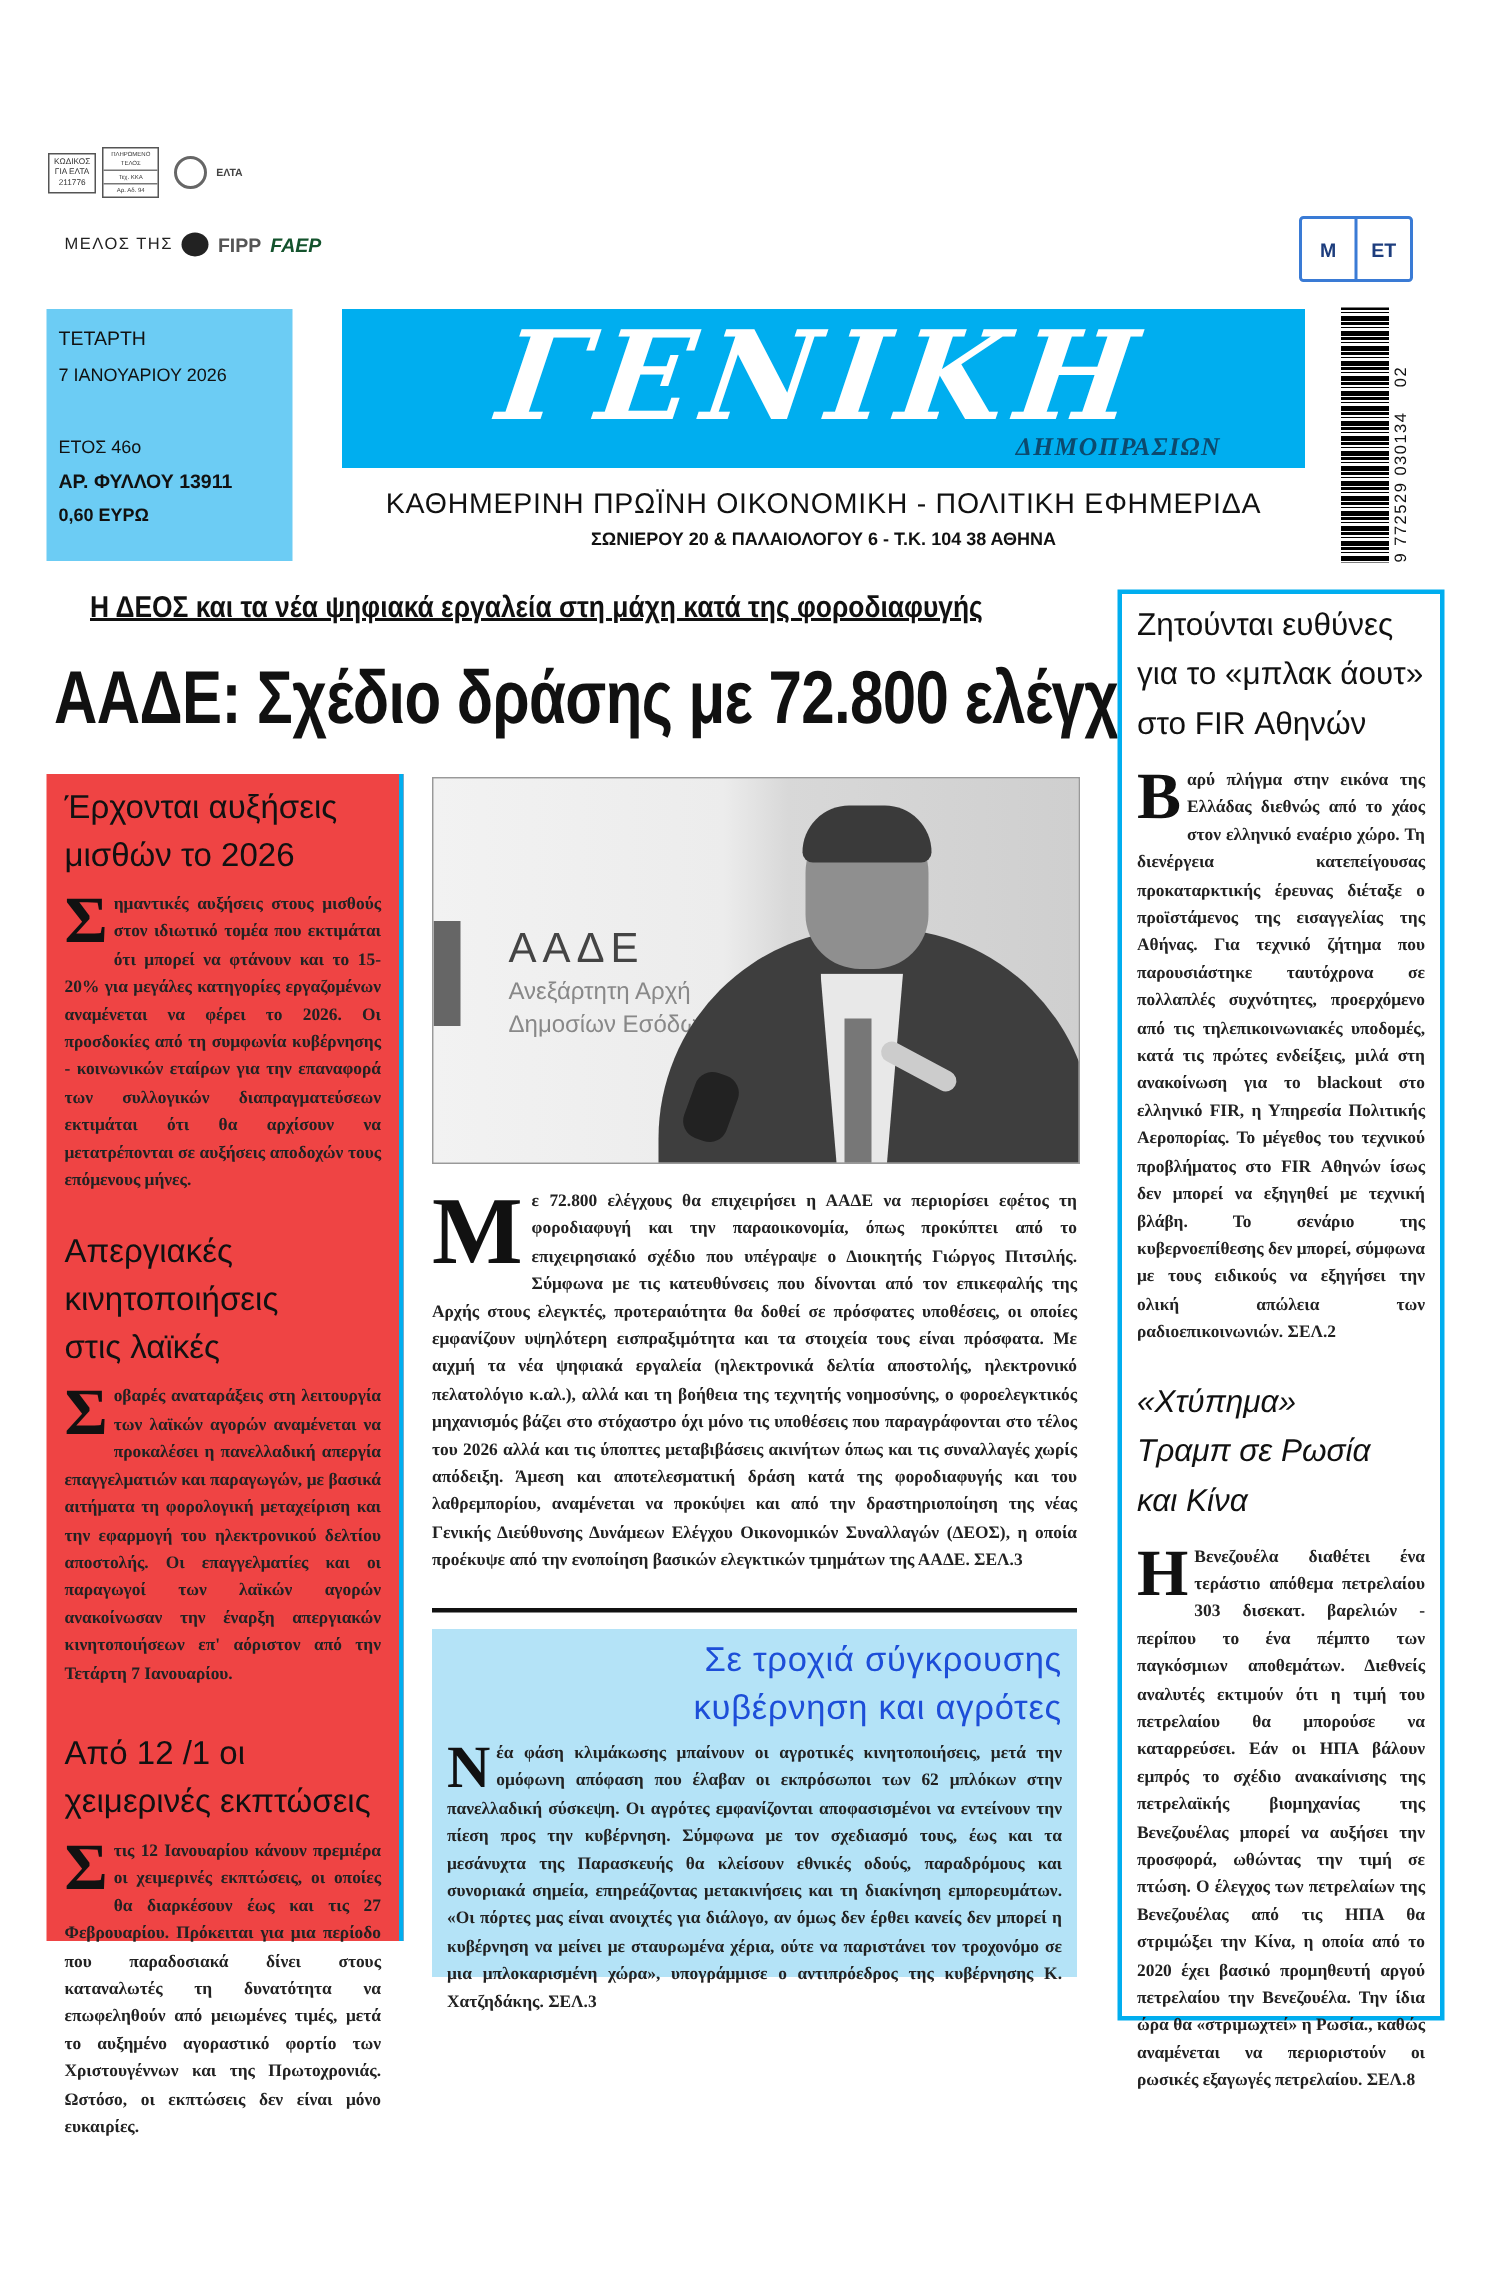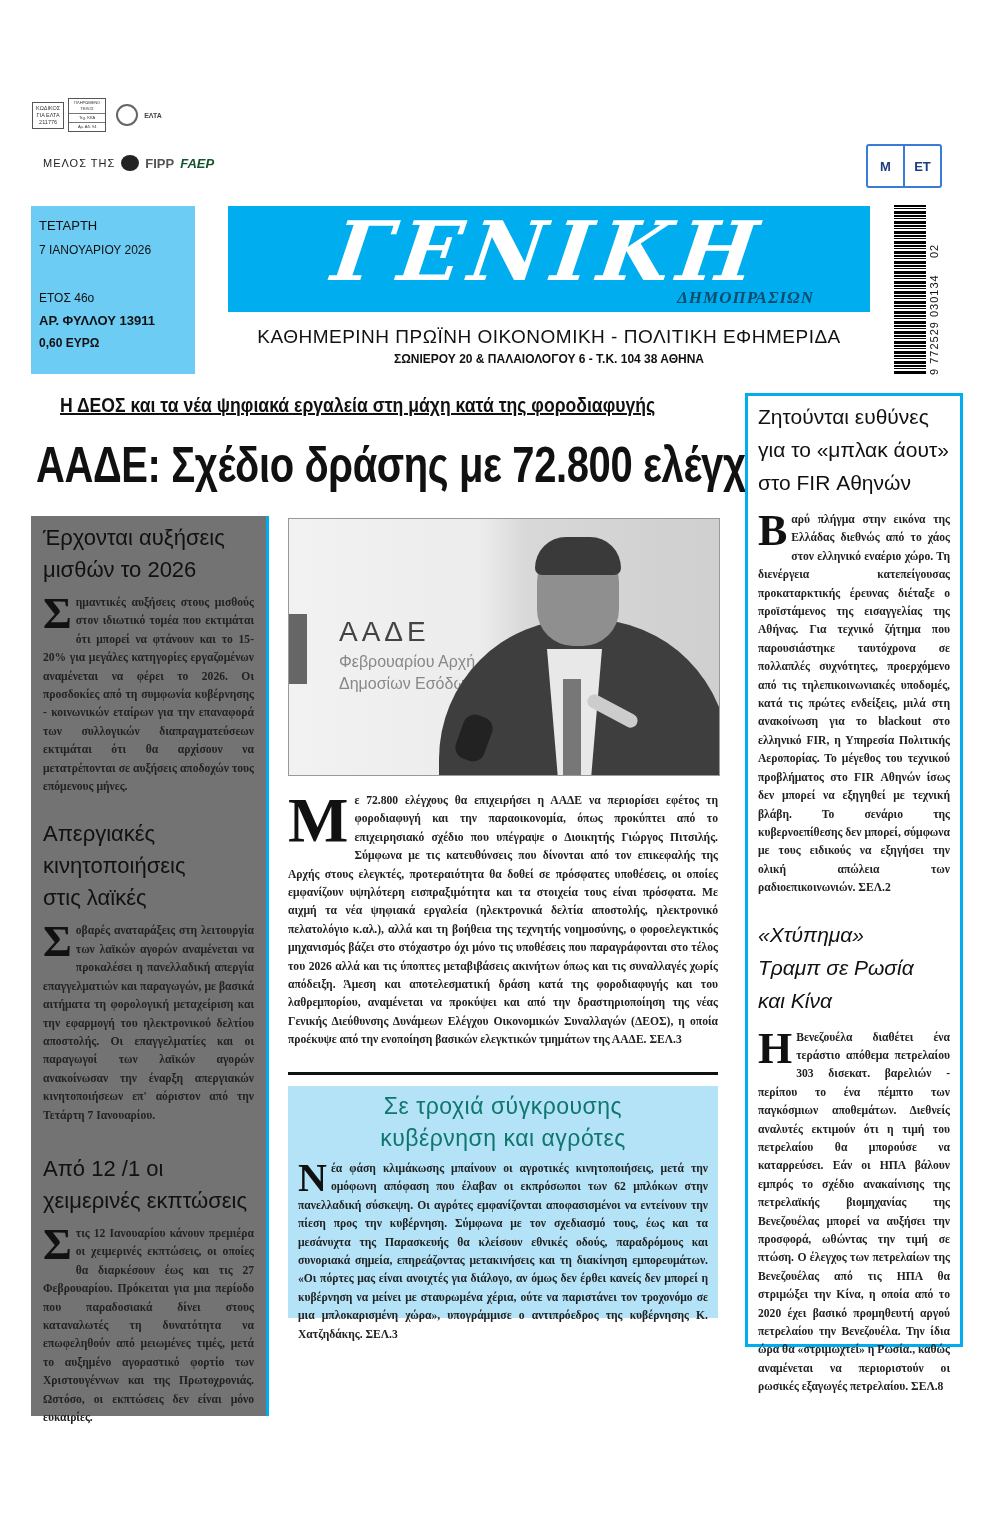--- a/index.html
+++ b/index.html
@@ -44,21 +44,21 @@
   .masthead .title { position:absolute; left:0; right:0; top:0; text-align:center; font-family:"DejaVu Serif", serif; font-weight:900; font-style:italic; font-size:82px; color:#fff; letter-spacing:8px; line-height:90px; transform:skewX(-8deg); }
   .masthead .sub { position:absolute; right:56px; bottom:4px; font-family:Liberation Serif, serif; font-weight:bold; font-style:italic; font-size:17px; color:#0c4a6e; letter-spacing:1px; }
   .tagline { left:228px; top:326px; width:642px; text-align:center; font-size:19px; color:#111; letter-spacing:0.5px; }
   .address { left:228px; top:352px; width:642px; text-align:center; font-size:12px; font-weight:bold; color:#111; }
 
   
   .kicker { left:60px; top:394px; font-size:20px; font-weight:bold; text-decoration:underline; color:#111; transform:scaleX(0.88); transform-origin:left; white-space:nowrap; }
   .headline { left:36px; top:436px; font-size:50px; font-weight:bold; color:#111; white-space:nowrap; transform:scaleX(0.80); transform-origin:left; letter-spacing:-0.5px; }
 
   
-  .leftcol { left:31px; top:516px; width:238px; height:900px; background:#737373; border-right:3px solid #00aeef; box-sizing:border-box; padding:0 12px; }
+  .leftcol { left:31px; top:516px; width:238px; height:778px; background:#ef4444; border-right:3px solid #00aeef; box-sizing:border-box; padding:0 12px; }
   .lh { font-size:22px; line-height:32px; color:#111; margin-top:6px; }
   .body { font-family:"Liberation Serif", serif; font-weight:bold; font-size:11.6px; line-height:18.4px; text-align:justify; color:#222; }
   .dropcap { float:left; font-family:"Liberation Serif", serif; font-weight:bold; font-size:44px; line-height:36px; margin:2px 4px 0 0; color:#111; }
   .leftcol .story { margin-bottom:14px; }
   .leftcol .lh.first { margin-top:6px; }
 
   
   .photo { left:288px; top:518px; width:430px; height:256px; border:1px solid #999; background:linear-gradient(90deg,#f2f2f2 0%,#ececec 45%,#d8d8d8 55%,#cfcfcf 100%); overflow:hidden; }
   .photo .logo-block { position:absolute; left:0; top:95px; width:18px; height:70px; background:#666; }
   .photo .aade { position:absolute; left:50px; top:97px; font-size:28px; letter-spacing:4px; color:#444; }
@@ -71,21 +71,21 @@
   .photo .tie { position:absolute; left:274px; top:160px; width:18px; height:100px; background:#777; }
   .photo .mic1 { position:absolute; left:170px; top:196px; width:30px; height:46px; background:#222; border-radius:12px; transform:rotate(20deg); }
   .photo .mic2 { position:absolute; left:296px; top:185px; width:55px; height:14px; background:#ccc; border-radius:7px; transform:rotate(28deg); }
 
   .mainbody { left:288px; top:792px; width:430px; }
   .mainbody .dropcap { font-size:64px; line-height:54px; margin:2px 6px 0 0; }
 
   .divider { left:288px; top:1072px; width:430px; height:3px; background:#111; }
 
   .bluebox { left:288px; top:1086px; width:430px; height:232px; background:#b4e3f7; box-sizing:border-box; padding:4px 10px; }
-  .bluebox .bh { text-align:center; font-size:23px; line-height:32px; color:#0f766e; letter-spacing:0.5px; }
+  .bluebox .bh { text-align:right; font-size:23px; line-height:32px; color:#1d4ed8; letter-spacing:0.5px; }
   .bluebox .body { margin-top:6px; }
   .bluebox .dropcap { font-size:40px; line-height:32px; }
 
   
   .rightcol { left:745px; top:393px; width:218px; height:954px; border:3px solid #00aeef; box-sizing:border-box; padding:0 10px; background:#fff; }
   .rh { font-size:21px; line-height:33px; color:#111; margin-top:4px; margin-bottom:12px; }
   .rightcol .story2 { margin-top:20px; }
 </style>
 </head>
 <body>
@@ -161,21 +161,21 @@
     <div class="lh">Από 12 /1 οι χειμερινές εκπτώσεις</div>
     <div class="body" style="margin-top:8px;">
       <span class="dropcap">Σ</span><span>τις 12 Ιανουαρίου κάνουν πρεμιέρα οι χειμερινές εκπτώσεις, οι οποίες θα διαρκέσουν έως και τις 27 Φεβρουαρίου. Πρόκειται για μια περίοδο που παραδοσιακά δίνει στους καταναλωτές τη δυνατότητα να επωφεληθούν από μειωμένες τιμές, μετά το αυξημένο αγοραστικό φορτίο των Χριστουγέννων και της Πρωτοχρονιάς. Ωστόσο, οι εκπτώσεις δεν είναι μόνο ευκαιρίες.</span>
     </div>
   </div>
 </div>
 
 <div class="abs photo">
   <div class="logo-block"></div>
   <div class="aade">ΑΑΔΕ</div>
-  <div class="cap1">Φεβρουαρίου Αρχή</div>
+  <div class="cap1">Ανεξάρτητη Αρχή</div>
   <div class="cap2">Δημοσίων Εσόδων</div>
   <div class="person"></div>
   <div class="shirt"></div>
   <div class="tie"></div>
   <div class="head"></div>
   <div class="hair"></div>
   <div class="mic1"></div>
   <div class="mic2"></div>
 </div>
 

